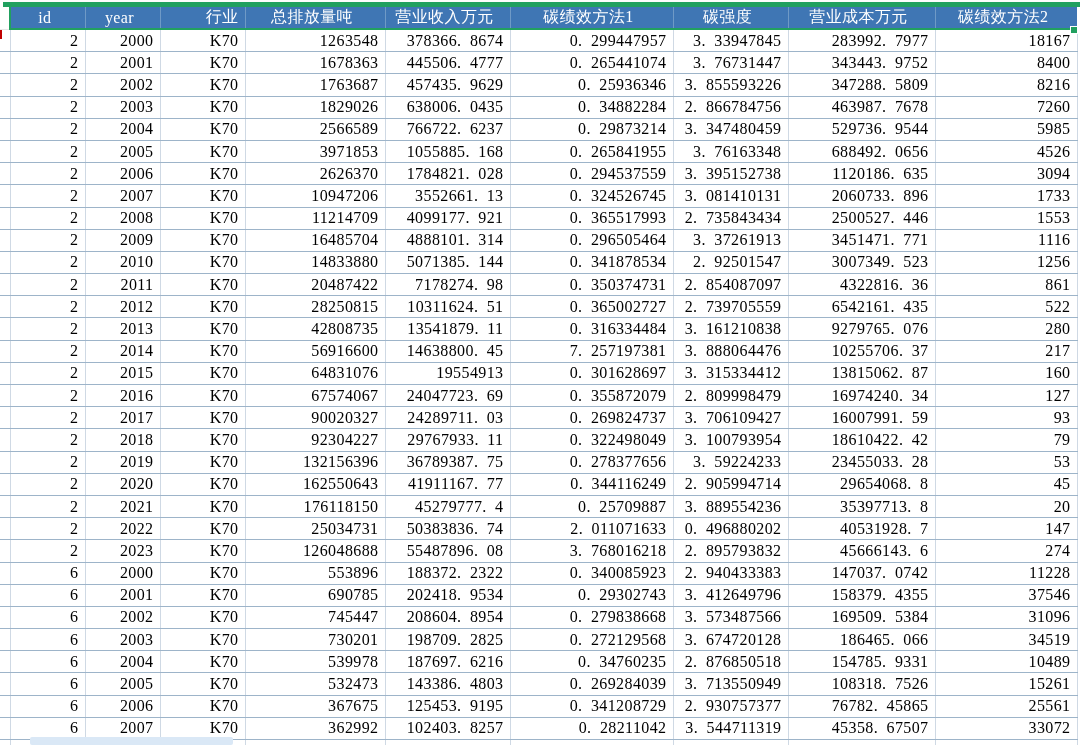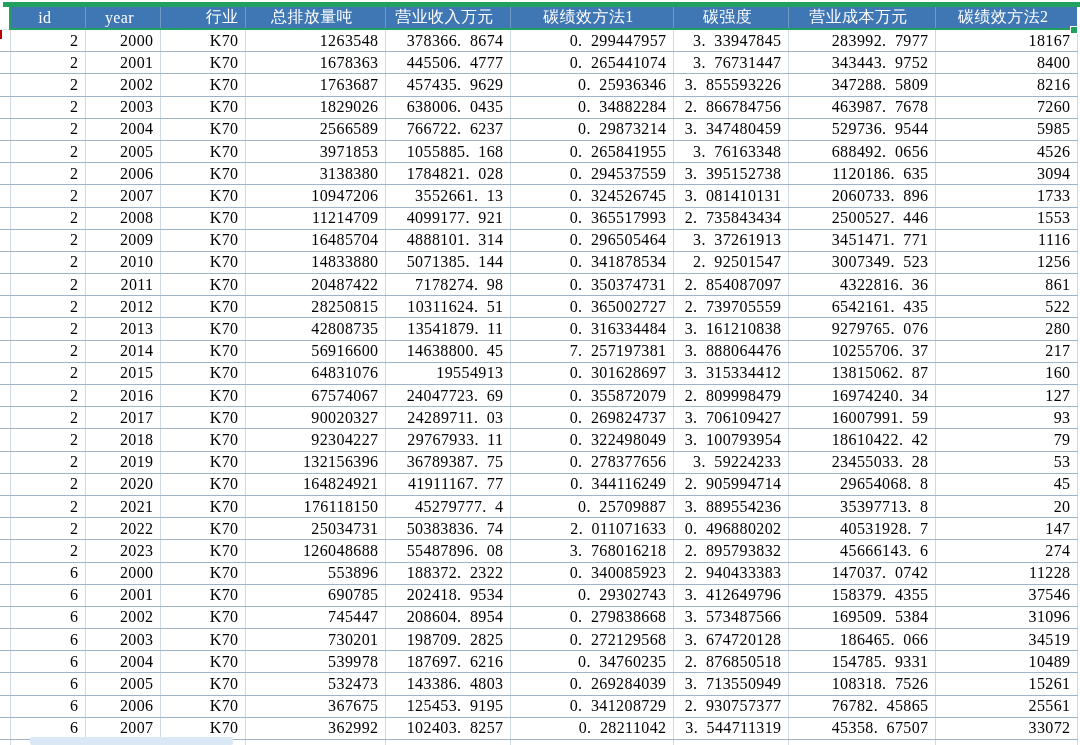--- a/index.html
+++ b/index.html
@@ -149,21 +149,21 @@
         <td>0. 265841955</td>
         <td>3. 76163348</td>
         <td>688492. 0656</td>
         <td>4526</td>
       </tr>
       <tr>
         <td class="sliver"></td>
         <td>2</td>
         <td>2006</td>
         <td>K70</td>
-        <td>3138380</td>
+        <td>2626370</td>
         <td>1784821. 028</td>
         <td>0. 294537559</td>
         <td>3. 395152738</td>
         <td>1120186. 635</td>
         <td>3094</td>
       </tr>
       <tr>
         <td class="sliver"></td>
         <td>2</td>
         <td>2007</td>
@@ -317,21 +317,21 @@
         <td>0. 278377656</td>
         <td>3. 59224233</td>
         <td>23455033. 28</td>
         <td>53</td>
       </tr>
       <tr>
         <td class="sliver"></td>
         <td>2</td>
         <td>2020</td>
         <td>K70</td>
-        <td>164824921</td>
+        <td>162550643</td>
         <td>41911167. 77</td>
         <td>0. 344116249</td>
         <td>2. 905994714</td>
         <td>29654068. 8</td>
         <td>45</td>
       </tr>
       <tr>
         <td class="sliver"></td>
         <td>2</td>
         <td>2021</td>

